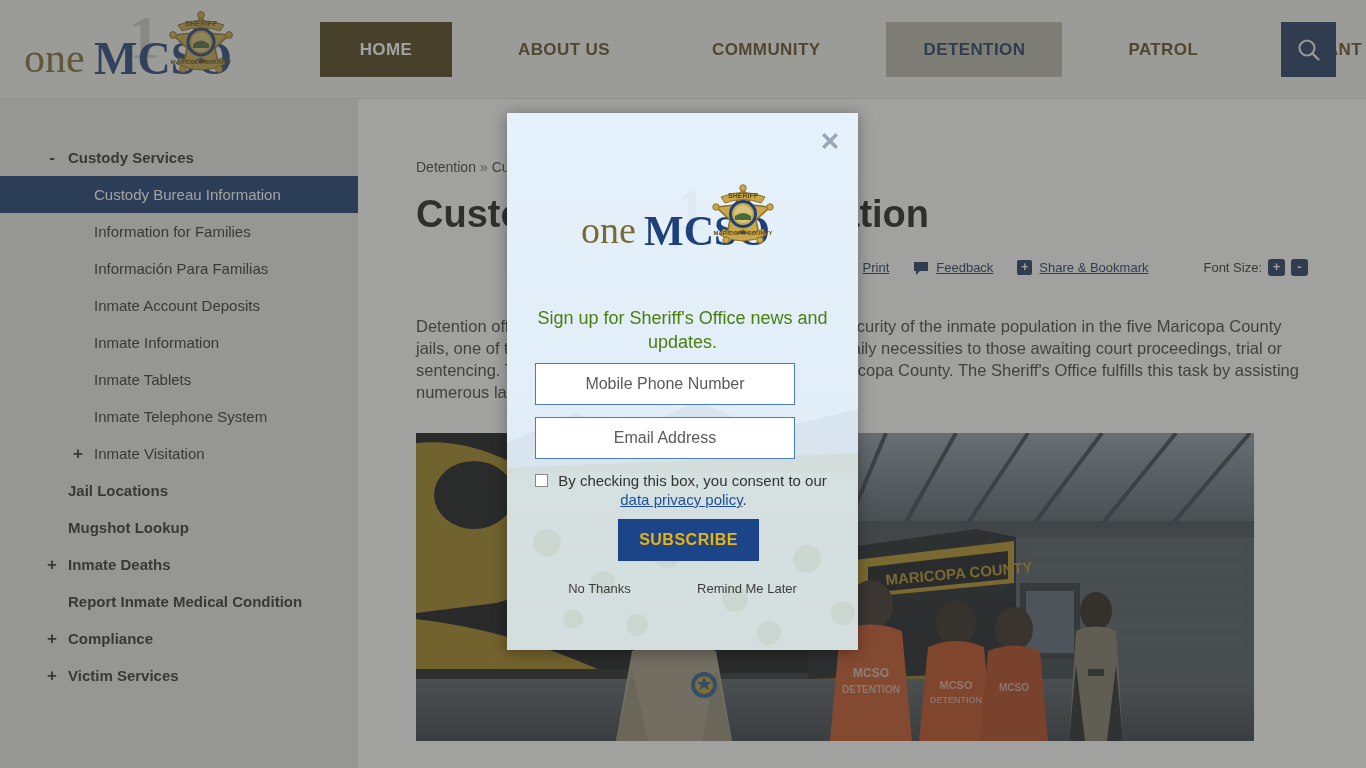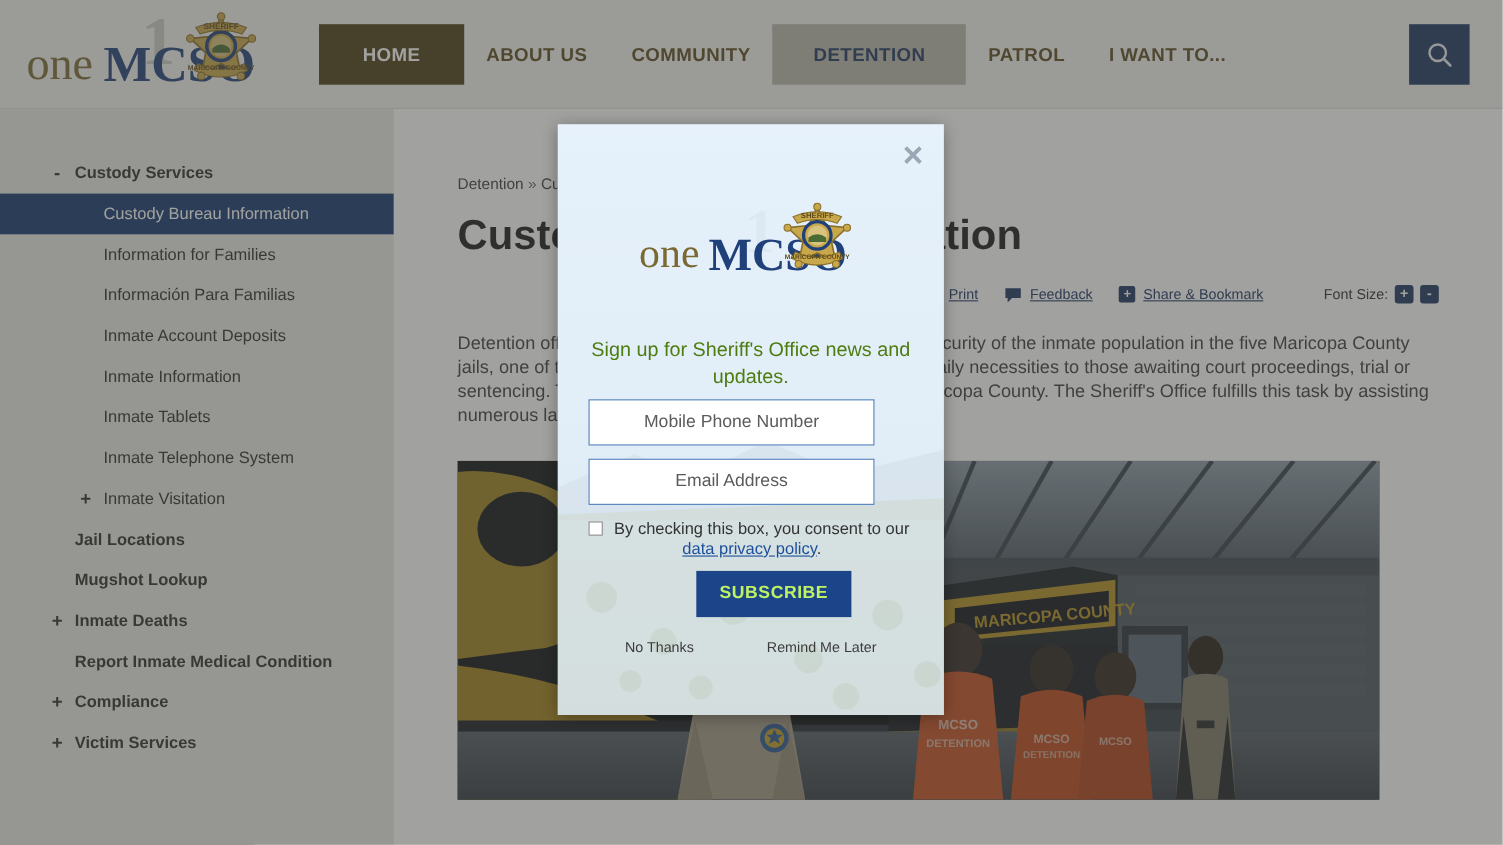--- a/index.html
+++ b/index.html
@@ -38,28 +38,29 @@
   }
   .logo-svg { display:block; }
 
   #main-nav {
     position: absolute; left: 290px; top: 22px;
     height: 55px;
     display: flex; align-items: stretch;
   }
   .nav-item {
     display: flex; align-items: center; justify-content: center;
-    padding: 0 20px;
+    padding: 0 36px;
     height: 55px;
     font-size: 17px;
     font-weight: bold;
     letter-spacing: 0.4px;
     color: #5a4a1f;
     cursor: pointer;
     white-space: nowrap;
+    margin-left: 30px;
   }
   .nav-item.home {
     background: #4a3c14;
     color: #ffffff;
     min-width: 132px;
   }
   .nav-item.active-sec {
     background: #b9b6ac;
     color: #1c3560;
     min-width: 176px;
@@ -134,21 +135,21 @@
     color: #1a1a1a;
     line-height: 1.15;
     margin-bottom: 18px;
   }
   #toolbar {
     display: flex; align-items: center; justify-content: flex-end;
     gap: 24px;
     font-size: 13px;
     color: #1c3560;
     height: 26px;
-    margin-bottom: 20px;
+    margin-bottom: 34px;
   }
   .tool {
     display: flex; align-items: center; gap: 7px;
     cursor: pointer;
   }
   .tool .tlabel { text-decoration: underline; }
   .badge-sq {
     width: 15px; height: 15px;
     background: #1c3560; color: #fff;
     font-size: 12px; font-weight: bold;
@@ -234,24 +235,24 @@
   }
   #consent-box {
     float: left;
     width: 13px; height: 13px;
     background: #fff; border: 1px solid #888;
     margin-top: 3px; margin-right: 5px;
     cursor: pointer;
   }
   #consent-row a { color: #1c4f9c; text-decoration: underline; }
   #subscribe-btn {
-    position: absolute; left: 126px; top: 406px;
+    position: absolute; left: 111px; top: 406px;
     width: 141px; height: 42px;
     background: #1c4589;
-    color: #bef264;
+    color: #eab308;
     font-size: 16px; font-weight: bold;
     letter-spacing: 0.5px;
     display: flex; align-items: center; justify-content: center;
     cursor: pointer;
     border: none;
     font-family: "Liberation Sans", sans-serif;
   }
   #modal-links {
     position: absolute; left: 28px; top: 468px;
     width: 295px;

